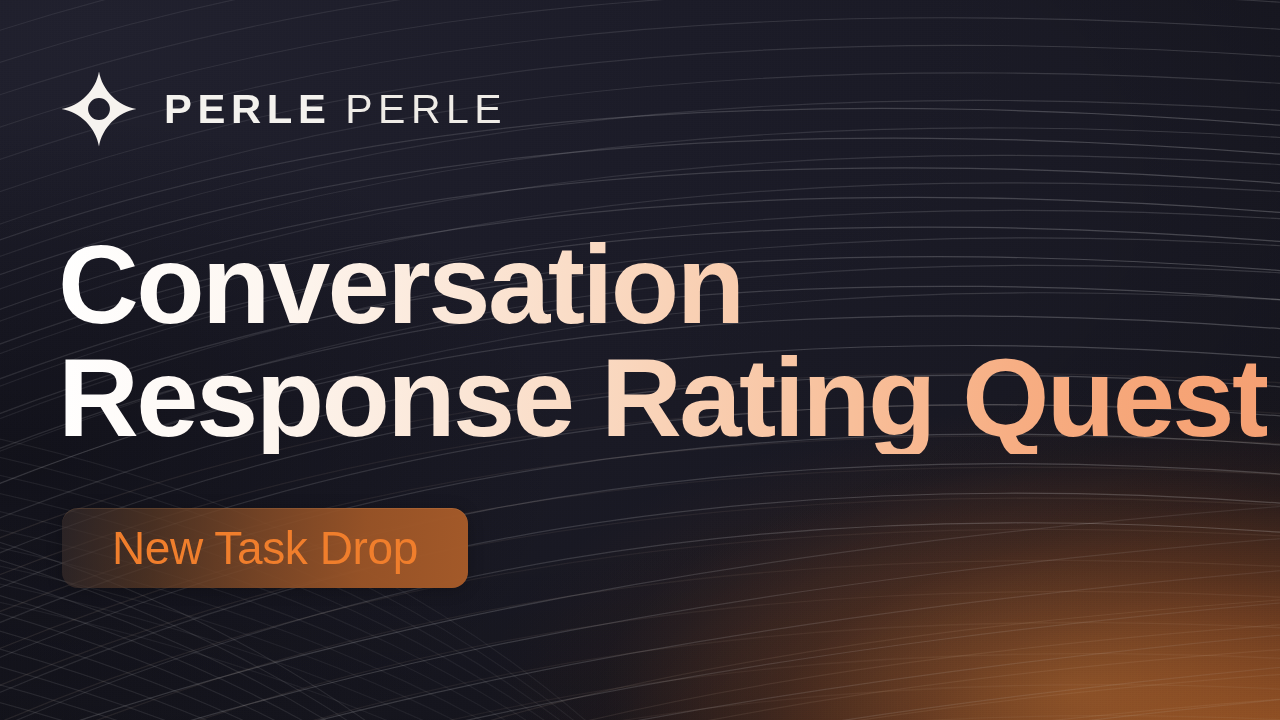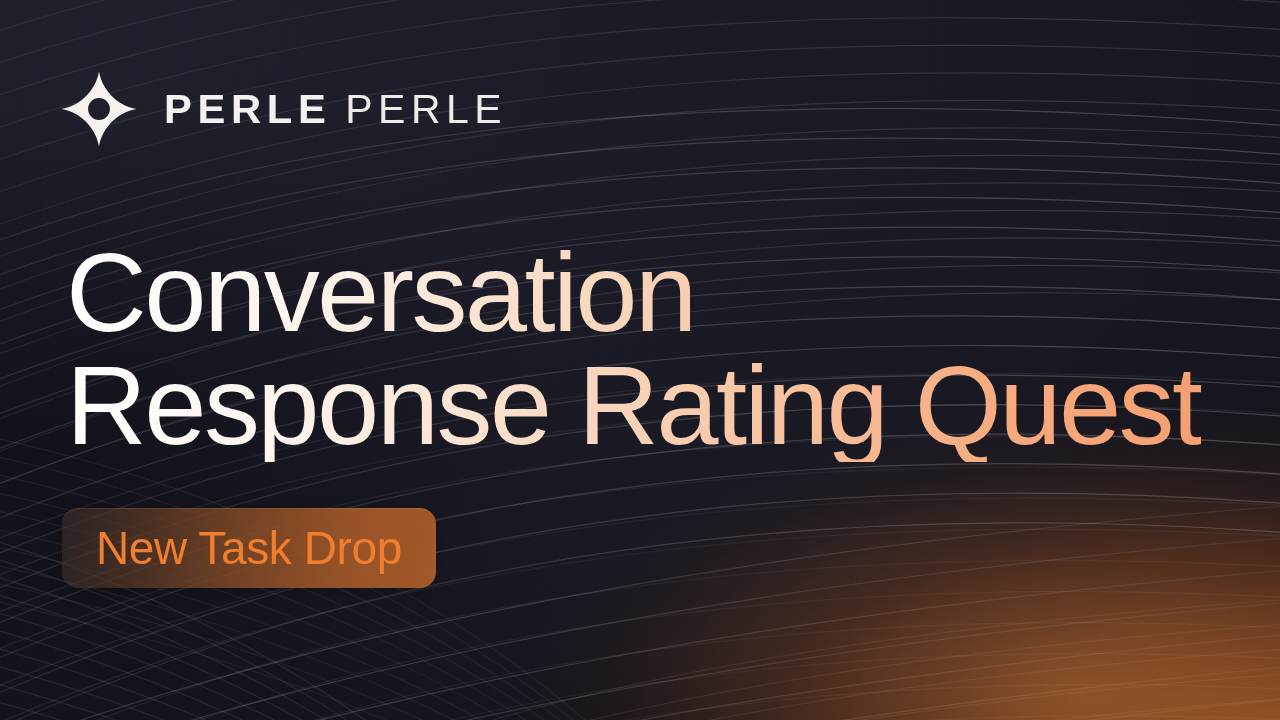--- a/index.html
+++ b/index.html
@@ -133,24 +133,24 @@
     letter-spacing: 5.5px;
     color: #efece7;
     line-height: 1;
   }
 
   
   .headline {
     position: absolute;
     left: 58px;
     top: 228px;
-    margin: 8px;
+    margin: 0;
     font-family: "Liberation Sans", sans-serif;
     font-size: 112px;
-    font-weight: 400;
+    font-weight: 700;
     line-height: 1.01;
     letter-spacing: -2.6px;
     white-space: pre-line;
     background-image: linear-gradient(96deg,
       #ffffff 0%,
       #fdf6f0 18%,
       #fbe6d6 34%,
       #f9d3b8 50%,
       #f8bf9a 66%,
       #f7ad82 80%,
@@ -163,21 +163,21 @@
   }
 
   
   .badge {
     position: absolute;
     left: 62px;
     top: 508px;
     height: 80px;
     display: flex;
     align-items: center;
-    padding: 0 34px;
+    padding: 0 50px;
     border-radius: 16px;
     background: linear-gradient(96deg,
       rgba(58,46,44,0.58) 0%,
       rgba(92,58,36,0.72) 22%,
       rgba(130,74,38,0.86) 48%,
       rgba(156,85,39,0.95) 74%,
       rgba(165,90,41,0.99) 100%);
     box-shadow:
       inset 0 1px 0 rgba(255,186,122,0.12),
       0 2px 16px rgba(0,0,0,0.22);

